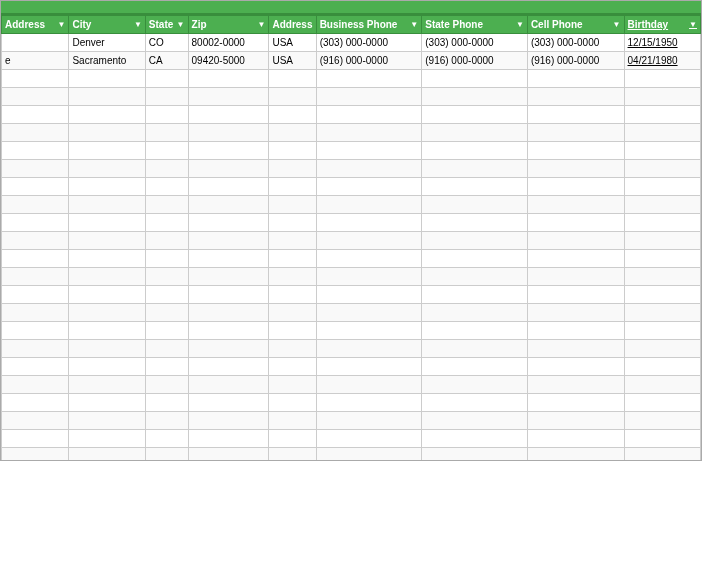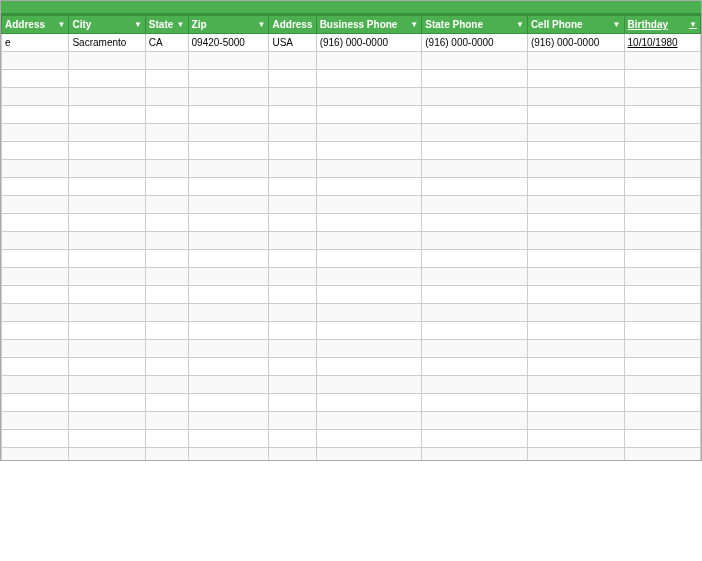--- a/index.html
+++ b/index.html
@@ -141,30 +141,41 @@
             </th>
             <th class="col-birthday">
               <div class="col-header-inner">
                 <span>Birthday</span>
                 <span class="dropdown-arrow">▼</span>
               </div>
             </th>
           </tr>
       </thead>
       <tbody id="table-body">
+      <tr>
+            <td class="col-address"></td>
+            <td class="col-city">Denver</td>
+            <td class="col-state">CO</td>
+            <td class="col-zip">80002-0000</td>
+            <td class="col-country">USA</td>
+            <td class="col-bphone">(303) 000-0000</td>
+            <td class="col-hphone">(303) 000-0000</td>
+            <td class="col-cphone">(303) 000-0000</td>
+            <td class="col-birthday">12/15/1950</td>
+          </tr>
           <tr>
             <td class="col-address">e</td>
             <td class="col-city">Sacramento</td>
             <td class="col-state">CA</td>
             <td class="col-zip">09420-5000</td>
             <td class="col-country">USA</td>
             <td class="col-bphone">(916) 000-0000</td>
             <td class="col-hphone">(916) 000-0000</td>
             <td class="col-cphone">(916) 000-0000</td>
-            <td class="col-birthday">10/10/1980</td>
+            <td class="col-birthday">04/21/1980</td>
           </tr>
           <tr>
             <td class="col-address"></td>
             <td class="col-city"></td>
             <td class="col-state"></td>
             <td class="col-zip"></td>
             <td class="col-country"></td>
             <td class="col-bphone"></td>
             <td class="col-hphone"></td>
             <td class="col-cphone"></td>

